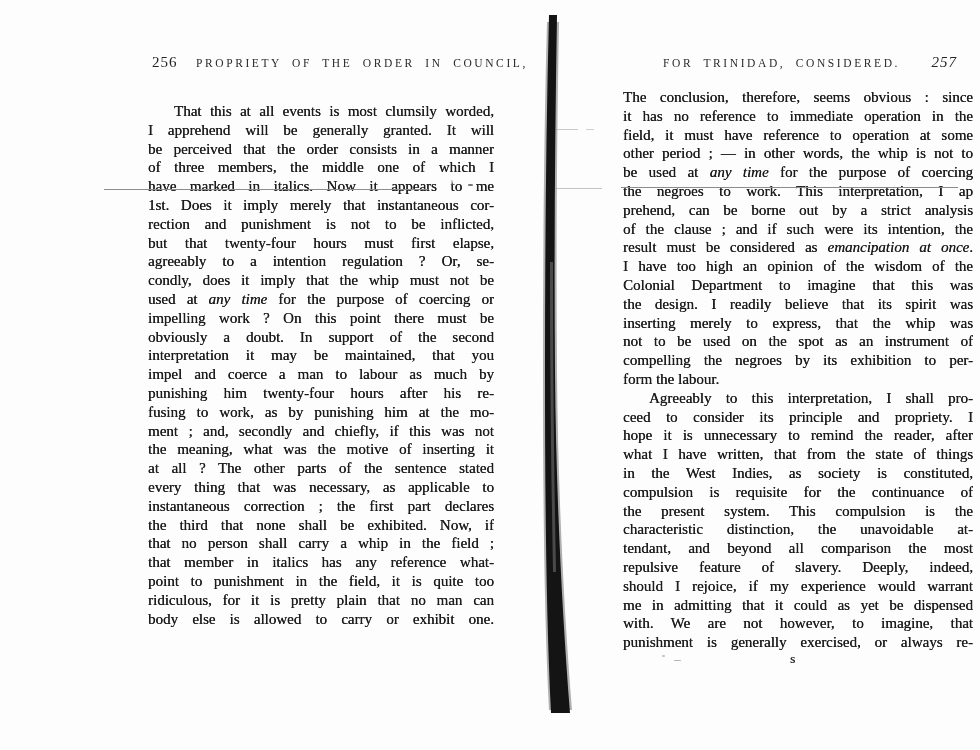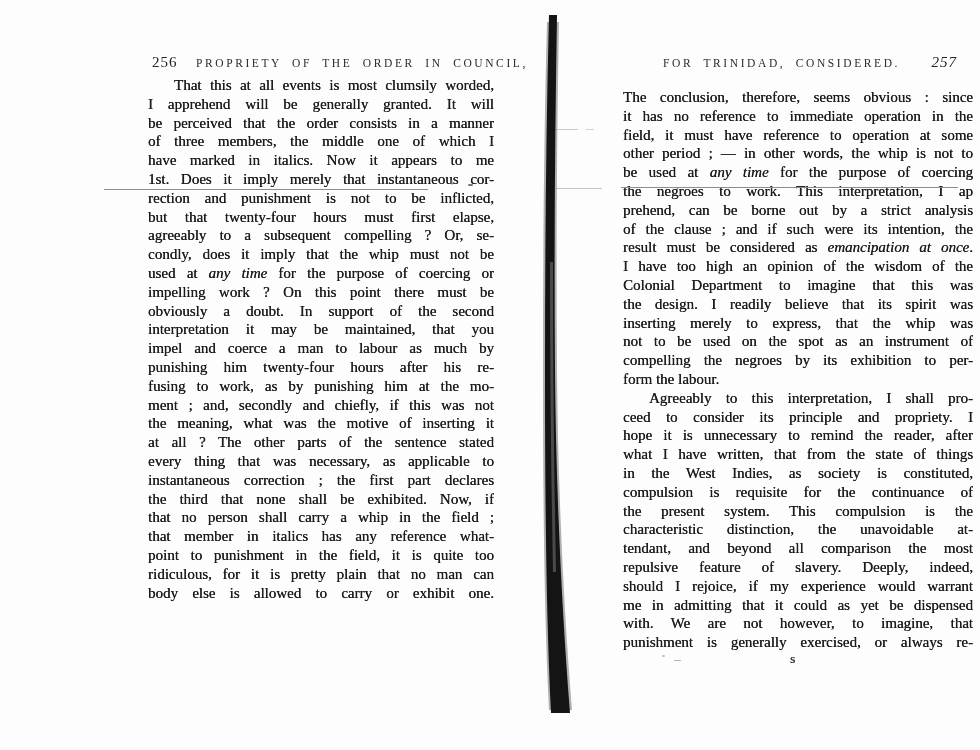--- a/index.html
+++ b/index.html
@@ -19,21 +19,21 @@
   #right-header .pagenum{right:16px;font-style:italic;}
   .runtitle{
     position:absolute;top:2.5px;
     font-size:11.5px;letter-spacing:2.6px;word-spacing:5px;
     color:#2a2a2a;white-space:nowrap;
   }
   #left-header .runtitle{left:48px;right:0;}
   #right-header .runtitle{left:40px;right:78px;}
   
   .body-col{position:absolute;}
-  #left-body{left:148px;top:76px;width:346px;}
+  #left-body{left:148px;top:102px;width:346px;}
   #right-body{left:623px;top:88px;width:350px;}
   .line{
     font-size:15px;line-height:18.8px;height:18.8px;
     text-align:justify;text-align-last:justify;
     overflow:hidden;white-space:nowrap;
     text-shadow:0.25px 0 0 currentColor;
     color:#1d1d1d;
   }
   .line.end{text-align-last:left;white-space:normal;}
   .line.indent{text-indent:26px;}
@@ -62,21 +62,21 @@
 
 <div class="body-col" id="left-body">
     <div class="line indent">That this at all events is most clumsily worded,</div>
     <div class="line">I apprehend will be generally granted.  It will</div>
     <div class="line">be perceived that the order consists in a manner</div>
     <div class="line">of three members, the middle one of which I</div>
     <div class="line">have marked in italics.  Now it appears to me</div>
     <div class="line">1st. Does it imply merely that instantaneous cor-</div>
     <div class="line">rection and punishment is not to be inflicted,</div>
     <div class="line">but that twenty-four hours must first elapse,</div>
-    <div class="line">agreeably to a subsequent compelling ?  Or, se-</div>
+    <div class="line">agreeably to a intention regulation ?  Or, se-</div>
     <div class="line">condly, does it imply that the whip must not be</div>
     <div class="line">used at <em>any time</em> for the purpose of coercing or</div>
     <div class="line">impelling work ?  On this point there must be</div>
     <div class="line">obviously a doubt.  In support of the second</div>
     <div class="line">interpretation it may be maintained, that you</div>
     <div class="line">impel and coerce a man to labour as much by</div>
     <div class="line">punishing him twenty-four hours after his re-</div>
     <div class="line">fusing to work, as by punishing him at the mo-</div>
     <div class="line">ment ; and, secondly and chiefly, if this was not</div>
     <div class="line">the meaning, what was the motive of inserting it</div>

